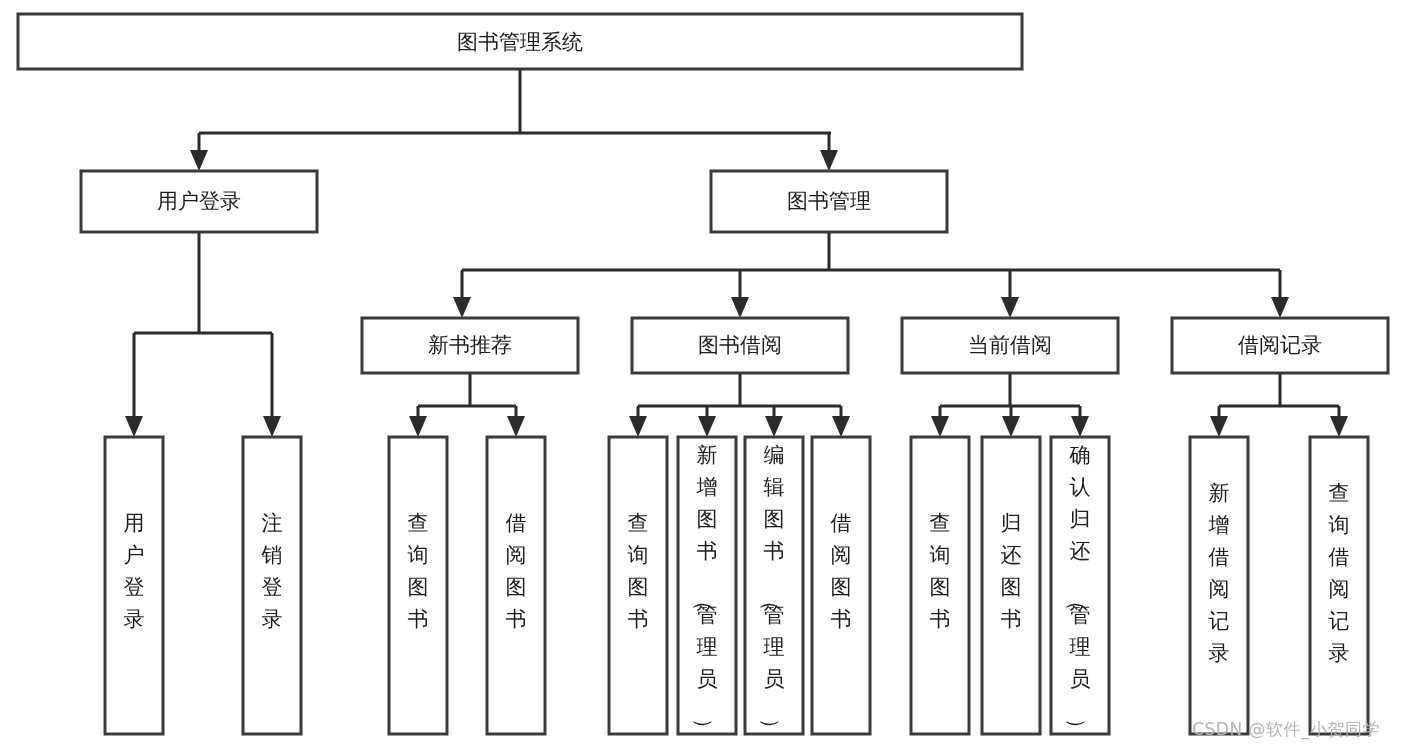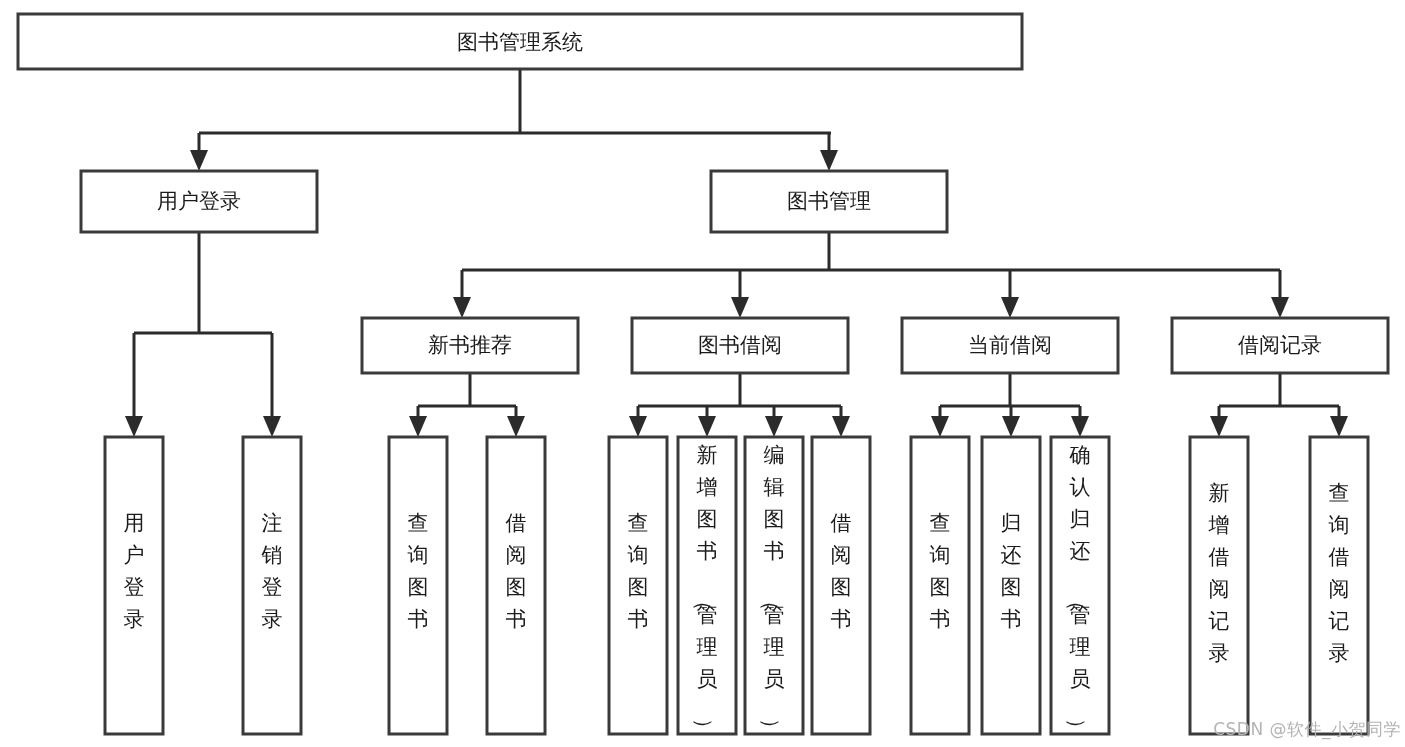--- a/index.html
+++ b/index.html
@@ -50,21 +50,21 @@
     dominant-baseline: middle;
   }
   .node-label-vertical {
     fill: #1b1b1b;
     font-family: "DejaVu Sans", "Liberation Sans", sans-serif;
     font-size: 21px;
     text-anchor: middle;
   }
   .watermark {
     position: absolute;
-    right: 4px;
+    right: 25px;
     bottom: 6px;
     font-family: "DejaVu Sans", "Liberation Sans", sans-serif;
     font-size: 17px;
     color: #b4b4b4;
     white-space: nowrap;
     letter-spacing: 0.5px;
     pointer-events: none;
   }
 </style>
 </head>

